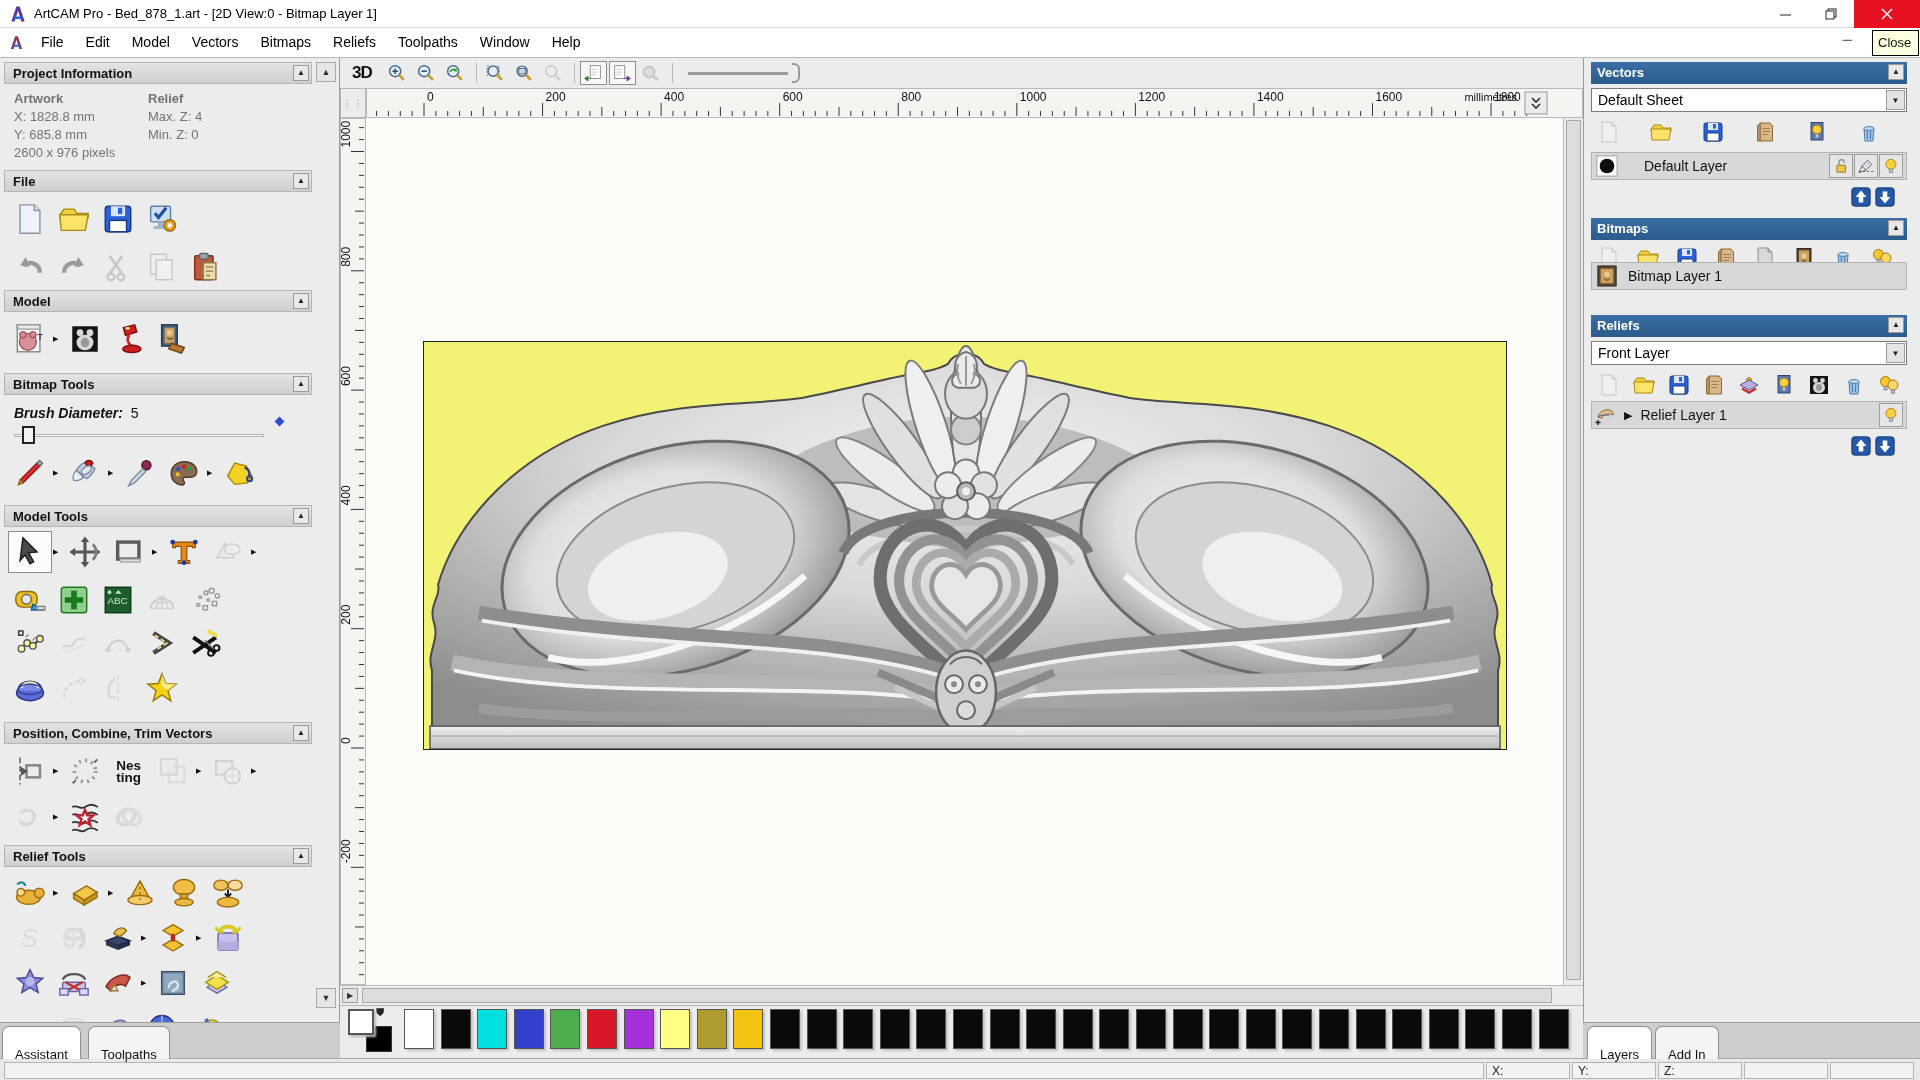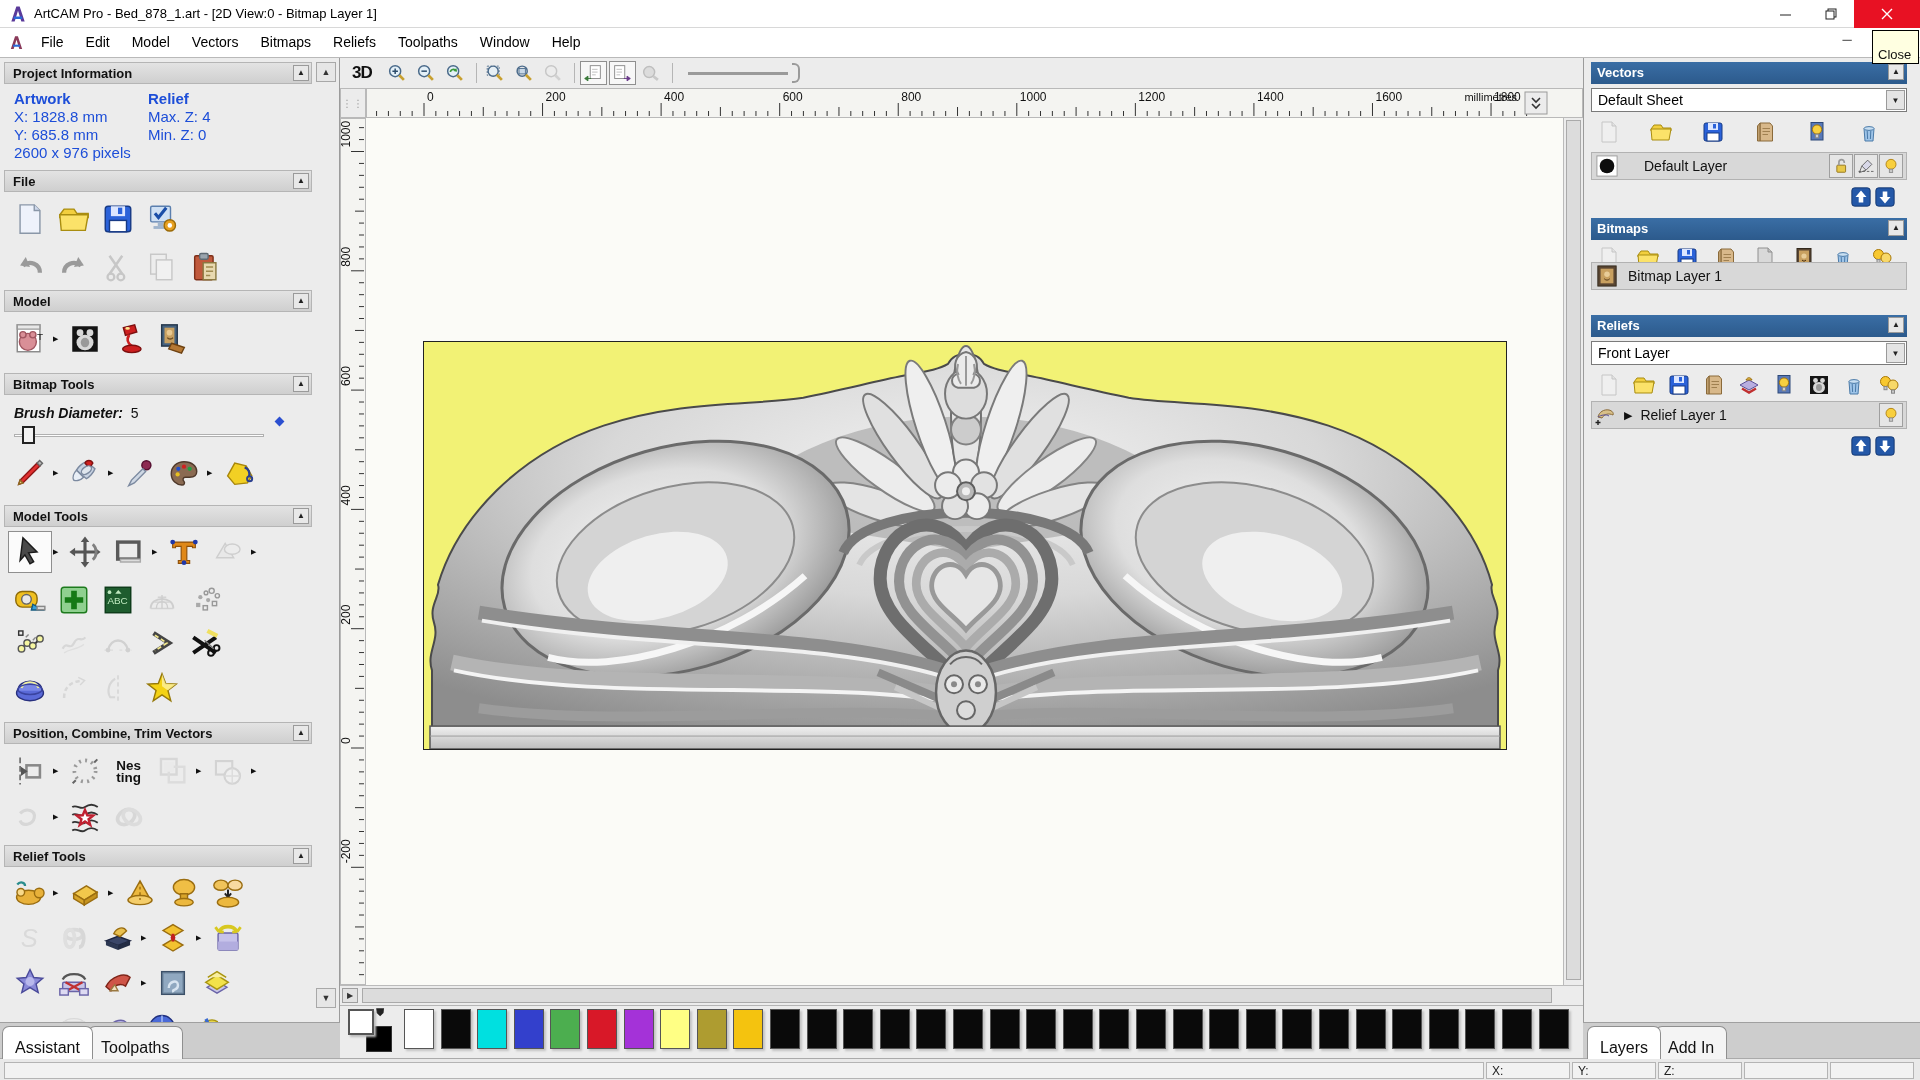--- a/index.html
+++ b/index.html
@@ -15,29 +15,29 @@
   #btn-min{left:1762px;width:46px;}
   #btn-max{left:1808px;width:46px;}
   #btn-close{left:1854px;width:66px;background:#e81123;}
 
   
   #menubar{left:0;top:28px;width:1920px;height:30px;background:#ffffff;border-bottom:1px solid #b9b9b9;}
   .menu-item{display:inline-block;padding:6px 11px 0 11px;height:30px;font-size:14px;color:#000;cursor:default;}
   #menubar .doc-icon{position:absolute;left:8px;top:6px;}
   #child-min{position:absolute;left:1836px;top:4px;width:22px;height:20px;color:#333;font-size:13px;text-align:center;}
   #tooltip-close{position:absolute;left:1872px;top:2px;width:47px;height:26px;background:#ffffe1;
-    border:1px solid #000;font-size:13px;padding:16px 5px;z-index:60;}
+    border:1px solid #000;font-size:13px;padding:4px 5px;z-index:60;}
 
   
   #left-panel{left:0;top:58px;width:340px;height:1000px;background:#ececec;border-right:1px solid #9b9b9b;overflow:hidden;}
   .section-hdr{position:absolute;left:4px;width:308px;height:22px;background:linear-gradient(#e3e3e3,#cfcfcf);
     border:1px solid #b5b5b5;font-weight:bold;font-size:13px;padding:3px 4px 0 8px;color:#111;}
   .hdr-btn{position:absolute;right:2px;top:2px;width:16px;height:16px;background:#e8e8e8;border:1px solid #9a9a9a;
     font-size:8px;text-align:center;line-height:14px;color:#222;}
-  .info-text{font-size:15px;line-height:18px;color:#1d4ed8;}
+  .info-text{font-size:13px;line-height:18px;color:#737373;}
   .iconrow{position:absolute;left:8px;width:320px;height:46px;display:flex;align-items:center;}
   .tool{position:relative;display:inline-flex;align-items:center;justify-content:center;}
   .cell-l{width:44px;height:42px;}
   .cell-l svg{width:34px;height:34px;}
   .cell-r{width:30px;height:28px;}
   .cell-r svg{width:24px;height:24px;}
   .cell-t{width:27px;height:24px;margin-right:2px;}
   .cell-t svg{width:22px;height:22px;}
   .tool.dis{filter:grayscale(1) opacity(.45);}
   .tool.sel{background:#fbfbfb;border:1px solid #8f8f8f;}
@@ -46,21 +46,21 @@
   .scroll-arrow{position:absolute;left:316px;width:20px;height:20px;background:#e6e6e6;border:1px solid #a8a8a8;
     font-size:9px;text-align:center;line-height:18px;color:#333;}
   #brush-slider{position:absolute;left:14px;width:250px;height:18px;}
   #brush-slider .track{position:absolute;left:0;right:0;top:8px;height:3px;background:#fdfdfd;border:1px solid #b0b0b0;}
   #brush-slider .thumb{position:absolute;left:8px;top:0;width:13px;height:18px;background:#f2f2f2;border:2px solid #222;}
   #brush-diamond{position:absolute;left:276px;width:7px;height:7px;background:#2b4fd0;transform:rotate(45deg);}
 
   
   .tabstrip{height:36px;background:#cdcdcd;border-top:1px solid #a0a0a0;z-index:30;}
   .tab{position:absolute;top:3px;height:33px;background:#f4f4f4;border:1px solid #8f8f8f;border-bottom:none;
-    border-radius:7px 7px 0 0;font-size:16px;padding:12px 12px 0 12px;color:#111;}
+    border-radius:7px 7px 0 0;font-size:13px;padding:20px 12px 0 12px;color:#111;}
   .tab.active{background:#ffffff;z-index:2;}
 
   
   #view-toolbar{left:340px;top:58px;width:1243px;height:30px;background:#ececec;display:flex;align-items:center;padding-left:12px;}
   #btn-3d{font-weight:bold;font-size:17px;margin-right:12px;color:#111;letter-spacing:-1px;}
   .tsep{width:1px;height:20px;background:#b5b5b5;margin:0 5px;}
   #tool-slider{position:relative;width:118px;height:20px;margin-left:10px;}
   #tool-slider .line{position:absolute;left:0;top:9px;width:100px;height:3px;background:#9a9a9a;}
   #tool-slider .cap{position:absolute;left:104px;top:0;width:8px;height:20px;border:2px solid #9a9a9a;border-left:none;border-top-right-radius:6px;border-bottom-right-radius:6px;border-top:2px solid #9a9a9a;border-bottom:2px solid #9a9a9a;background:transparent;}
   #hruler{left:366px;top:88px;width:1217px;height:30px;background:#f4f4f1;border:1px solid #b9b9b9;}

